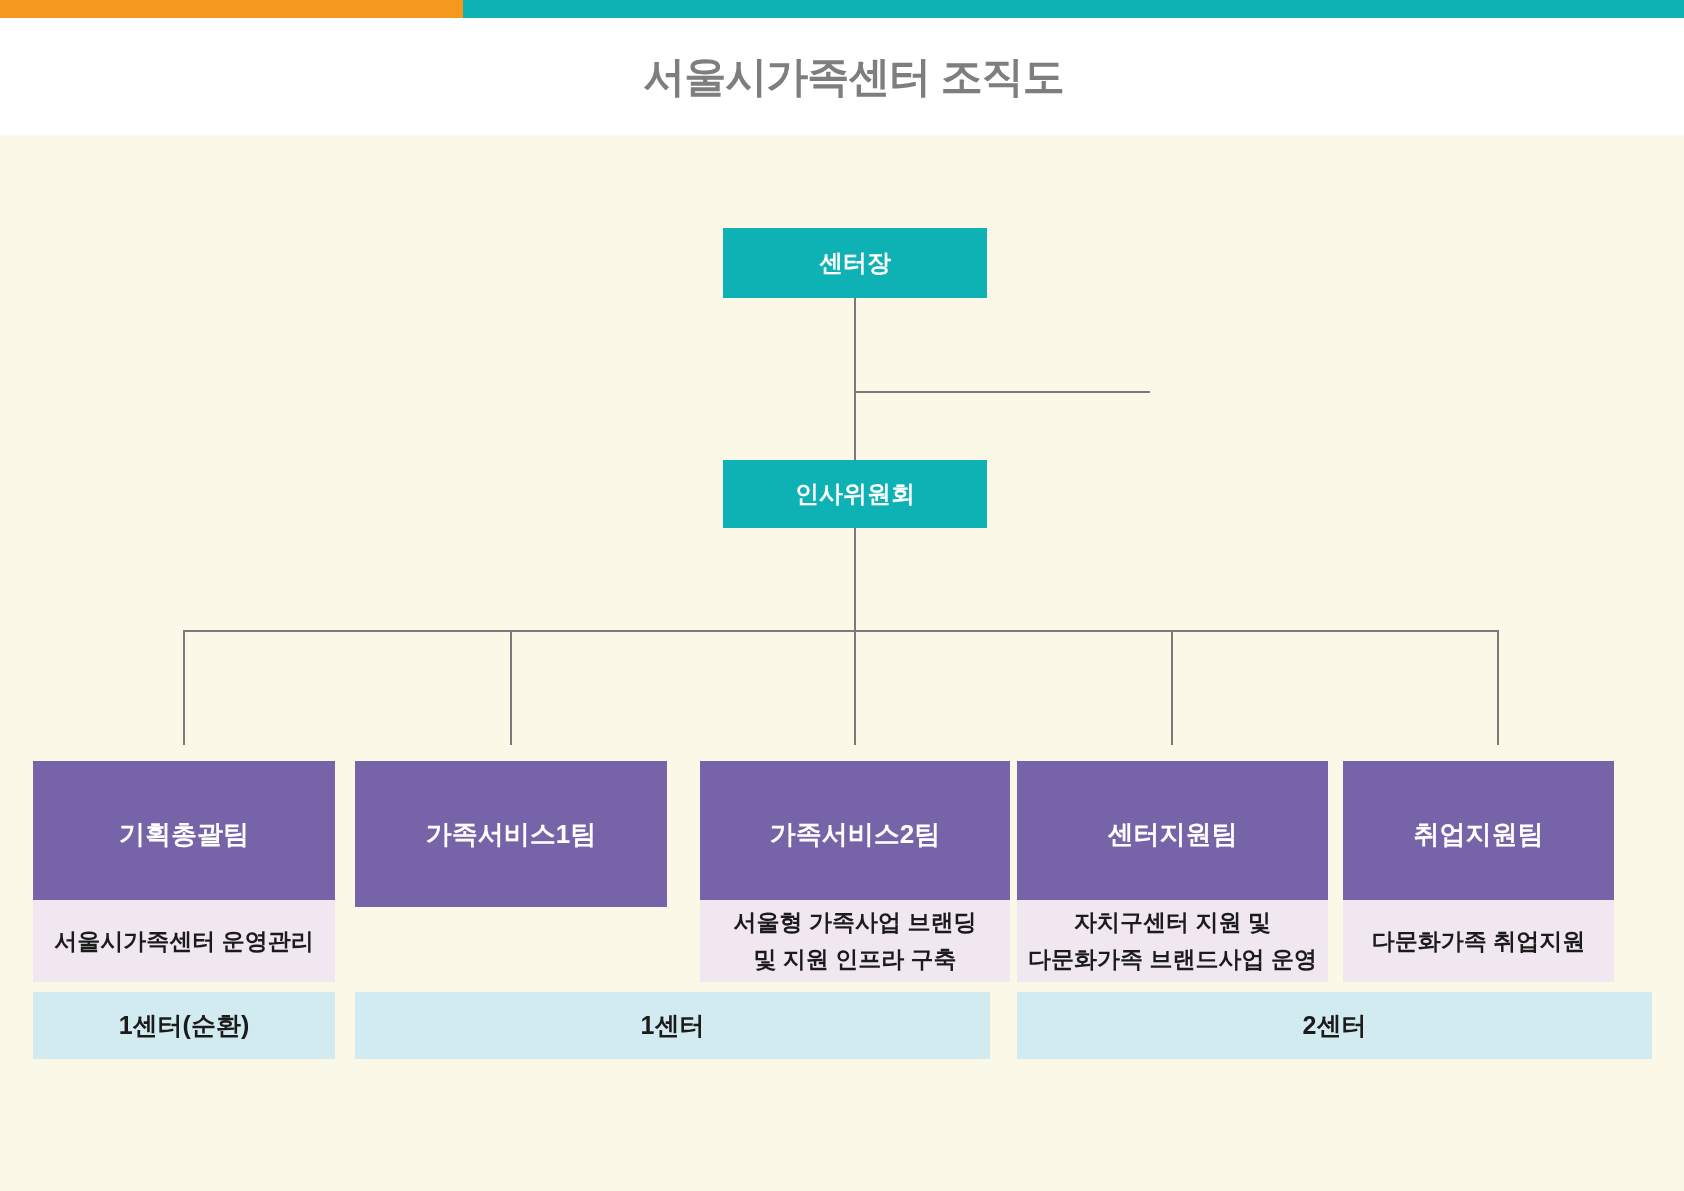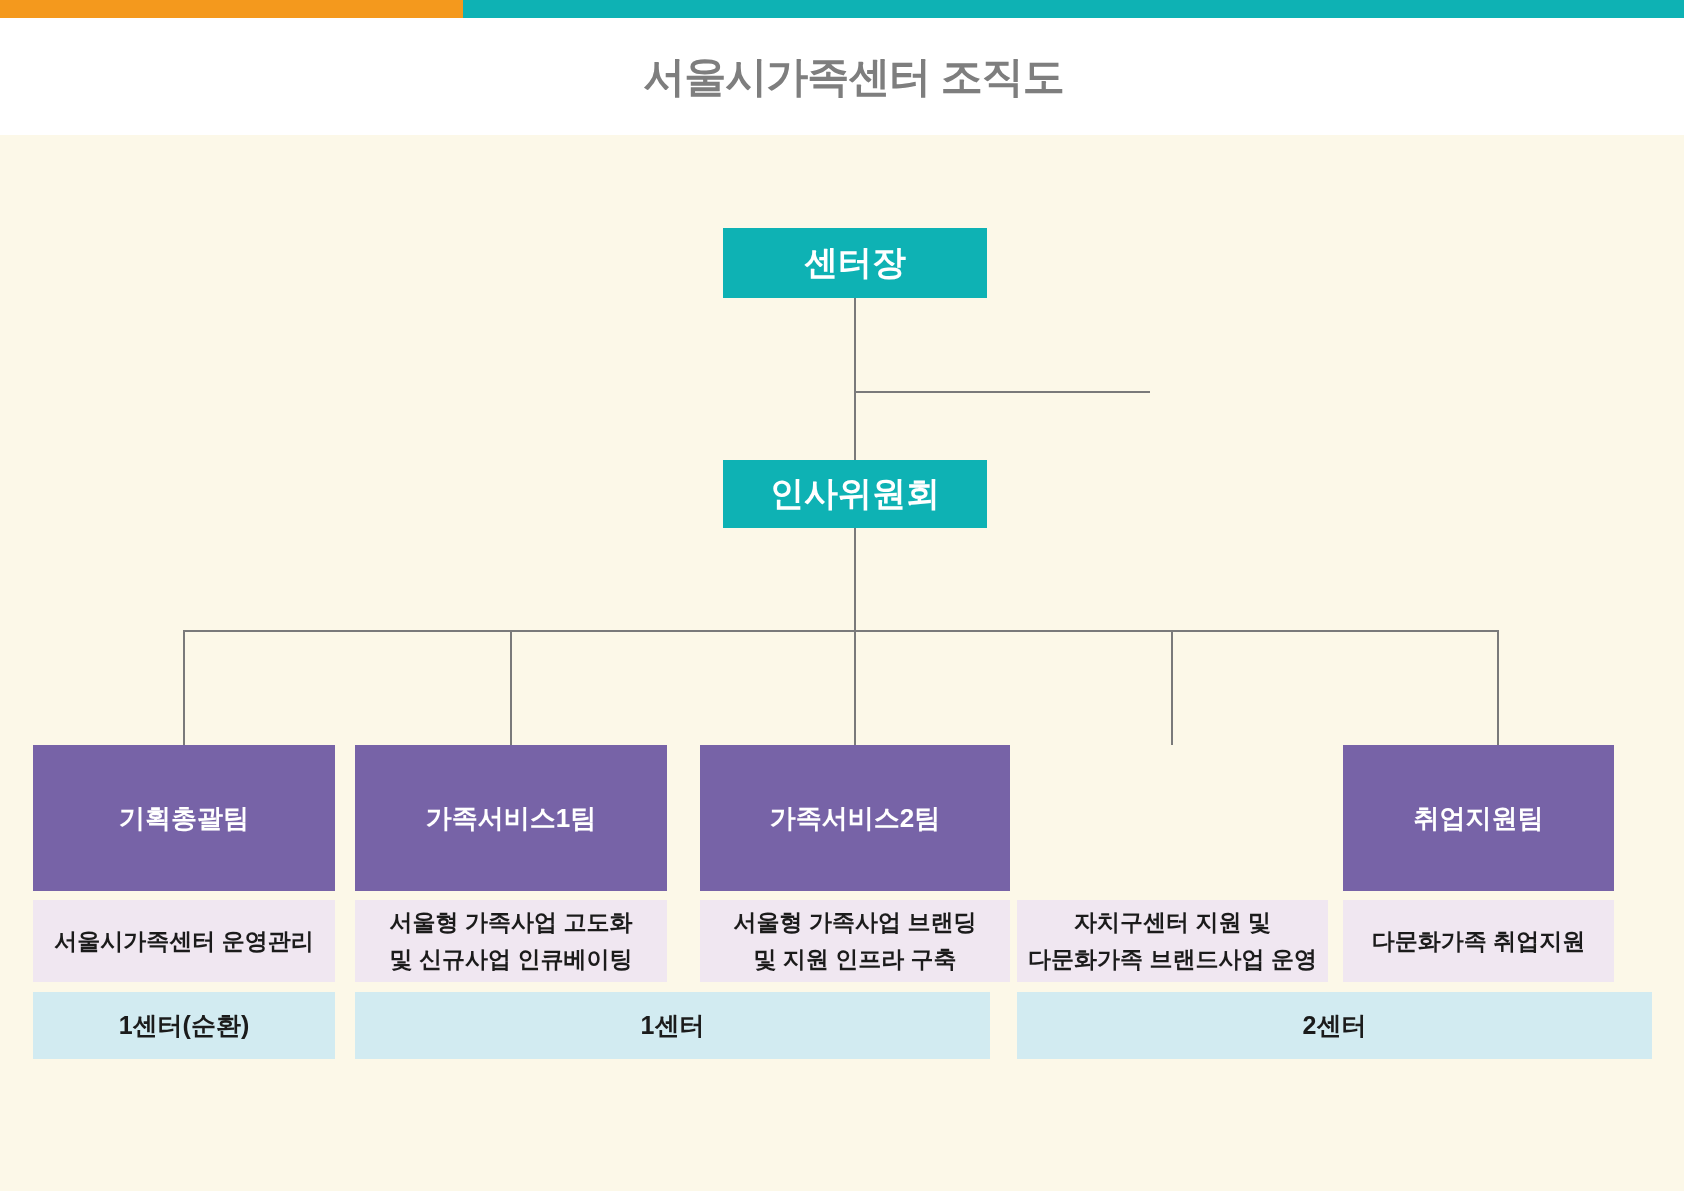--- a/index.html
+++ b/index.html
@@ -28,31 +28,31 @@
   .ln-v1{left:854px;top:298px;width:2px;height:162px;}
   .ln-h-committee{left:855px;top:391px;width:295px;height:2px;}
   .ln-v2{left:854px;top:528px;width:2px;height:104px;}
   .ln-spread{left:183px;top:630px;width:1316px;height:2px;}
   .ln-drop{top:630px;width:2px;height:115px;}
   .ln-d1{left:183px;} .ln-d2{left:510px;} .ln-d3{left:854px;} .ln-d4{left:1171px;} .ln-d5{left:1497px;}
 
   
   .node{position:absolute;display:flex;align-items:center;justify-content:center;
         text-align:center;font-weight:bold;white-space:pre-wrap;}
-  .node.teal{background:var(--teal);color:#fff;font-size:34px;}
+  .node.teal{background:var(--teal);color:#fff;font-size:24px;}
   .node.orange{background:var(--orange);color:#fff;font-size:26px;}
   .node.purple{background:var(--purple);color:#fff;font-size:26px;}
   .node.lavender{background:var(--lavender);color:var(--dark);font-size:23px;line-height:37px;}
   .node.blue{background:var(--blue);color:var(--dark);font-size:25px;}
 
   .director{left:723px;top:228px;width:264px;height:70px;}
   .committee{left:1150px;top:360px;width:347px;height:66px;}
   .secretary{left:723px;top:460px;width:264px;height:68px;}
 
-  .purple-row{top:745px;height:146px;}
+  .purple-row{top:761px;height:146px;}
   .desc-row{top:900px;height:82px;}
   .blue-row{top:992px;height:67px;}
 
   .col1{left:33px;width:302px;}
   .col2{left:355px;width:312px;text-align:center;}
   .col3{left:680px;width:310px;margin-left:20px;}
   .col4{left:1017px;width:311px;}
   .col5{left:1343px;width:271px;}
   .span23{left:355px;width:635px;}
   .span45{left:1017px;width:635px;}
@@ -82,25 +82,24 @@
   <div class="ln ln-drop ln-d3"></div>
   <div class="ln ln-drop ln-d4"></div>
   <div class="ln ln-drop ln-d5"></div>
 
   <div class="node teal director">센터장</div>
   <div class="node teal secretary">인사위원회</div>
 
   <div class="node purple purple-row col1">기획총괄팀</div>
   <div class="node purple purple-row col2">가족서비스1팀</div>
   <div class="node purple purple-row col3">가족서비스2팀</div>
+  <div class="node purple purple-row col4">센터지원팀</div>
   <div class="node purple purple-row col5">취업지원팀</div>
 
   <div class="node lavender desc-row col1">서울시가족센터 운영관리</div>
-  <div class="node lavender desc-row col2">서울형 가족사업 고도화
-및 신규사업 인큐베이팅</div>
   <div class="node lavender desc-row col3">서울형 가족사업 브랜딩
 및 지원 인프라 구축</div>
   <div class="node lavender desc-row col4">자치구센터 지원 및
 다문화가족 브랜드사업 운영</div>
   <div class="node lavender desc-row col5">다문화가족 취업지원</div>
 
   <div class="node blue blue-row col1">1센터(순환)</div>
   <div class="node blue blue-row span23">1센터</div>
   <div class="node blue blue-row span45">2센터</div>
 

